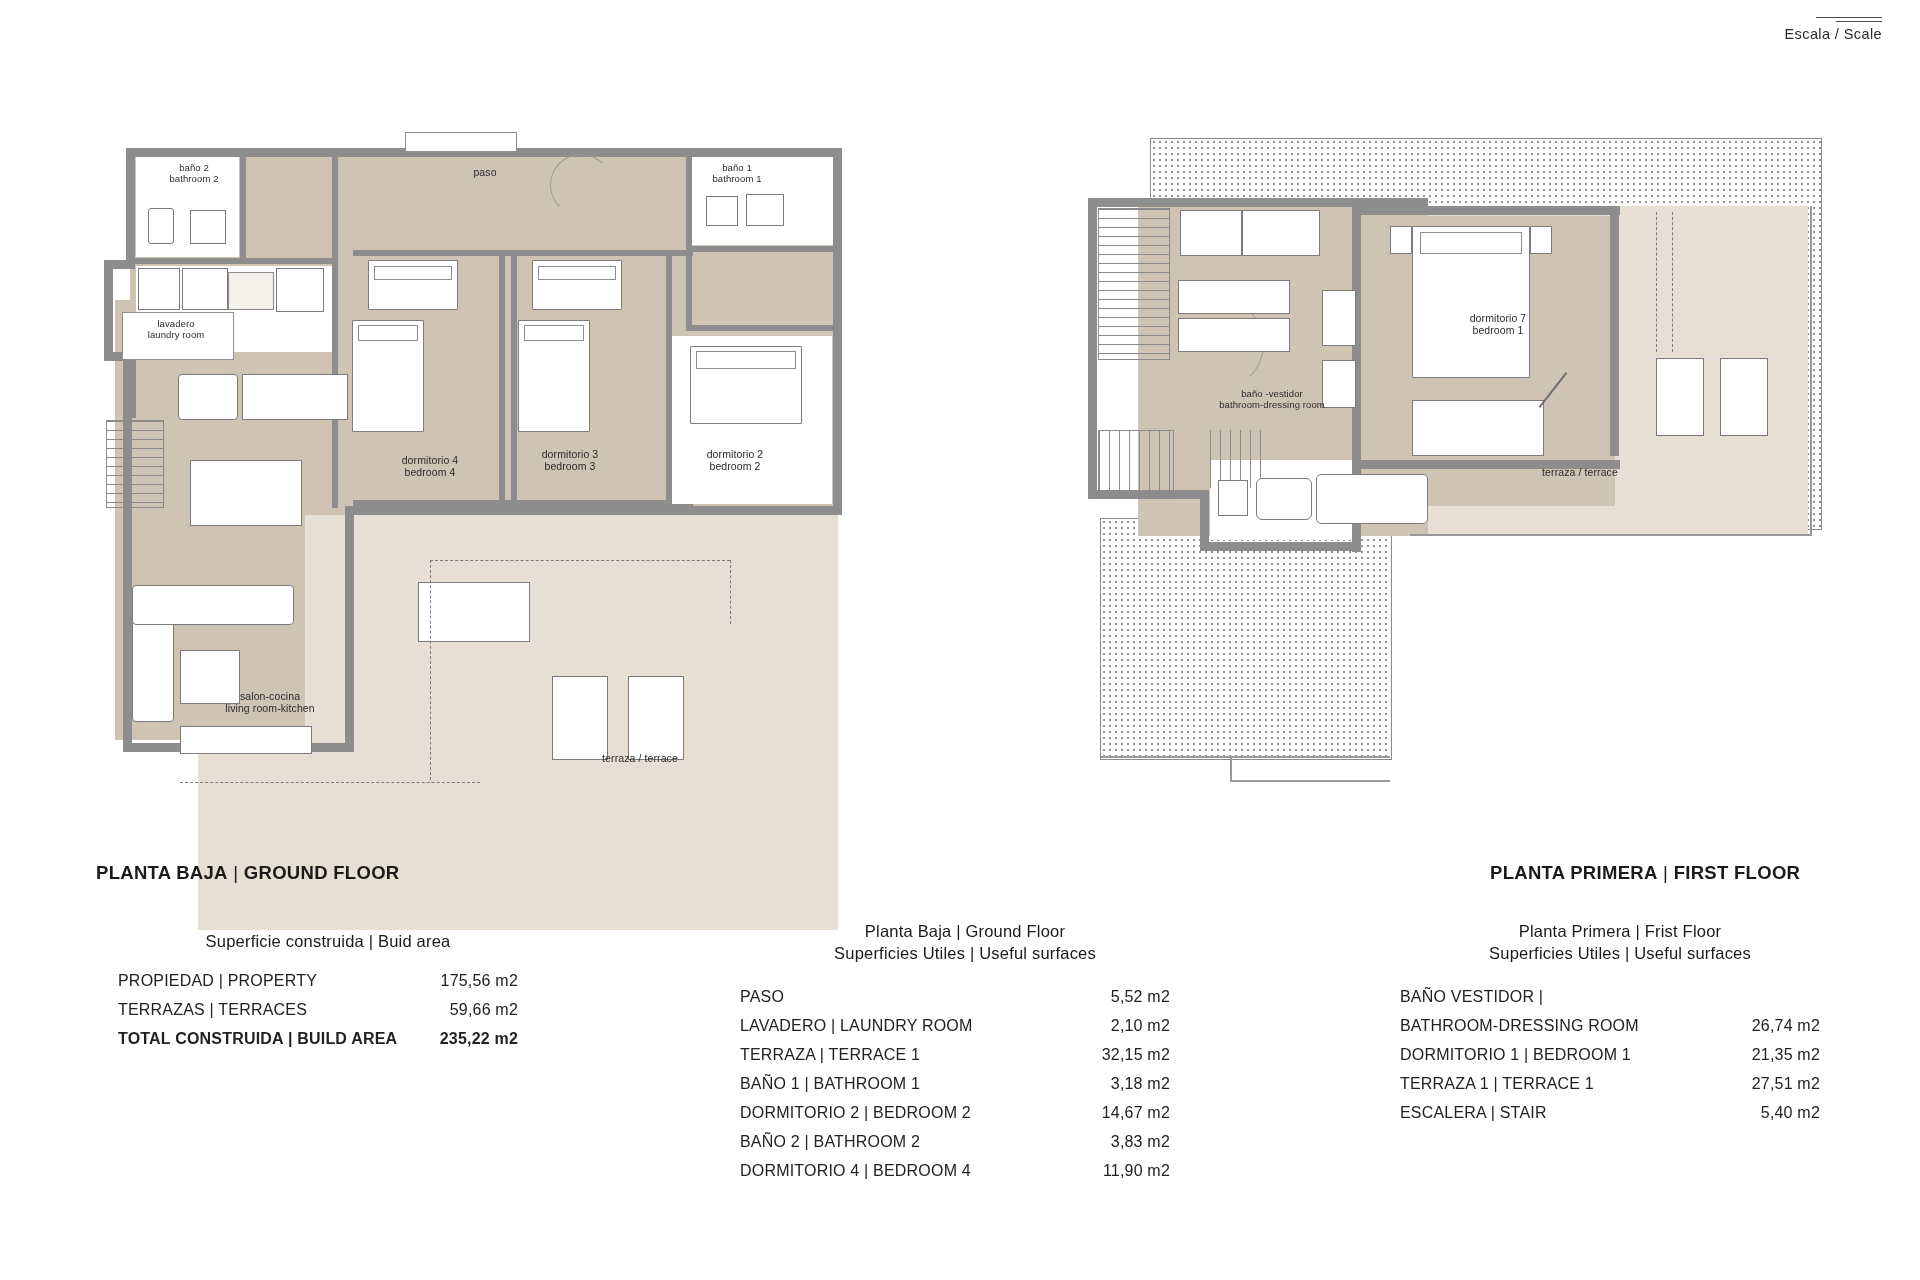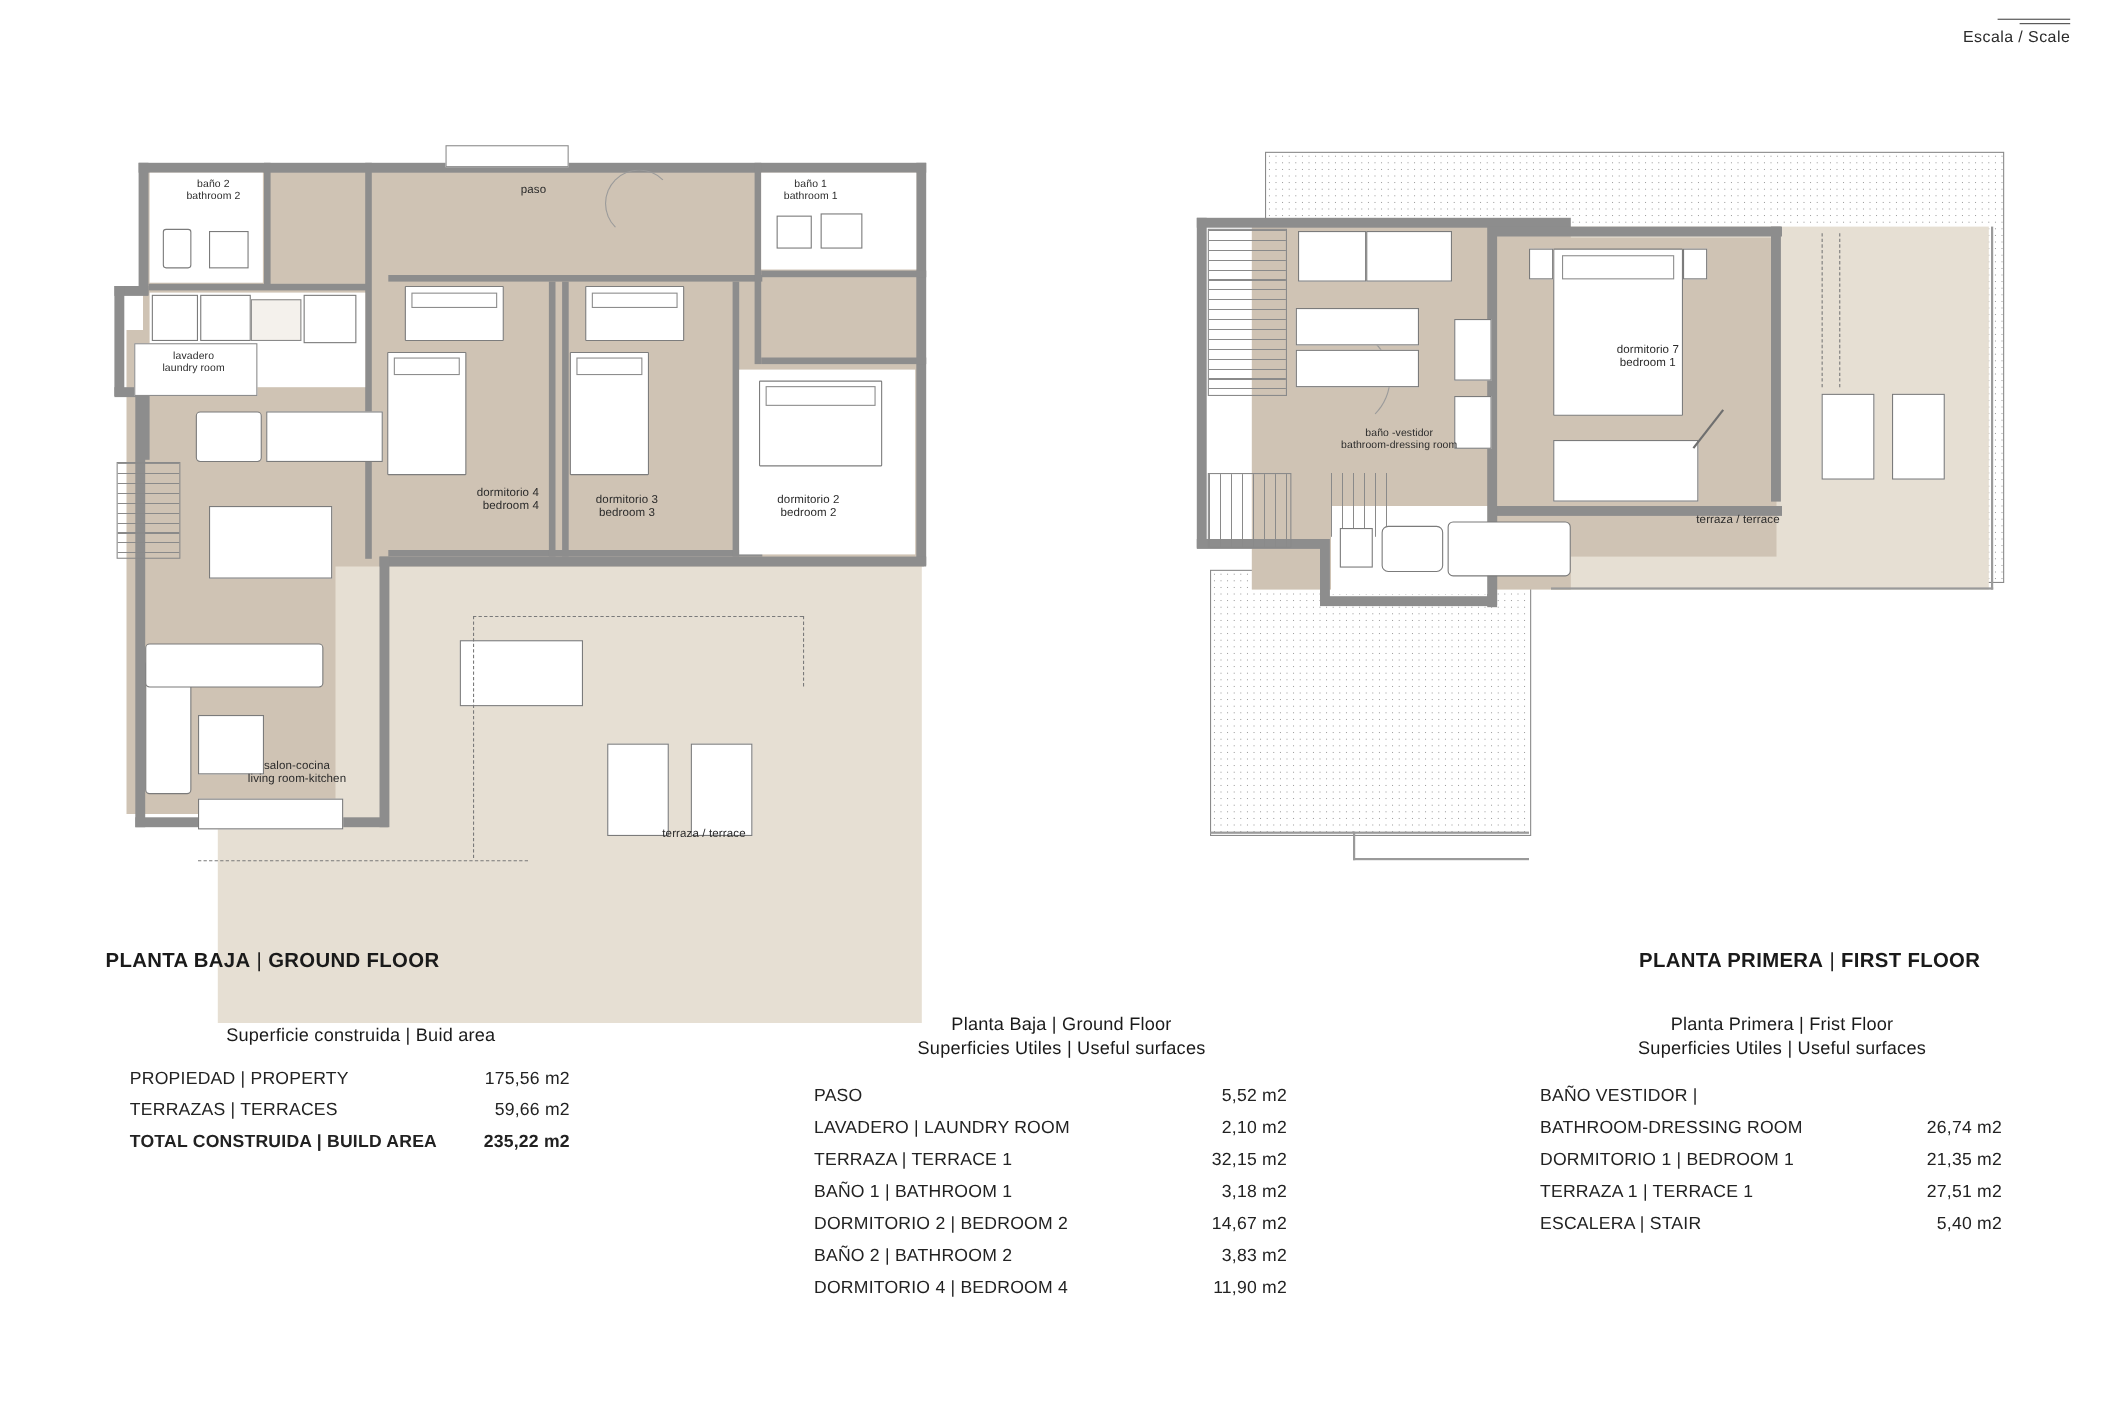--- a/index.html
+++ b/index.html
@@ -161,21 +161,21 @@
   <div class="white" style="left:622px; top:27px; width:141px; height:88px;"></div>
   <div class="furn" style="left:636px; top:66px; width:30px; height:28px;"></div>
   <div class="furn" style="left:676px; top:64px; width:36px; height:30px;"></div>
   <div class="lbl sm" style="left:612px; top:32px; width:110px;"><span>baño 1</span>
 <span>bathroom 1</span></div>
 
   <div class="bed" style="left:298px; top:130px; width:88px; height:48px;"></div>
   <div class="pillow" style="left:304px; top:136px; width:76px; height:12px;"></div>
   <div class="bed" style="left:282px; top:190px; width:70px; height:110px;"></div>
   <div class="pillow" style="left:288px; top:195px; width:58px; height:14px;"></div>
-  <div class="lbl" style="left:300px; top:312px; width:120px;text-align:right;"><span>dormitorio 4</span>
+  <div class="lbl" style="left:300px; top:324px; width:120px;"><span>dormitorio 4</span>
 <span>bedroom 4</span></div>
 
   <div class="bed" style="left:462px; top:130px; width:88px; height:48px;"></div>
   <div class="pillow" style="left:468px; top:136px; width:76px; height:12px;"></div>
   <div class="bed" style="left:448px; top:190px; width:70px; height:110px;"></div>
   <div class="pillow" style="left:454px; top:195px; width:58px; height:14px;"></div>
   <div class="lbl" style="left:440px; top:318px; width:120px;"><span>dormitorio 3</span>
 <span>bedroom 3</span></div>
 
   <div class="white" style="left:602px; top:206px; width:160px; height:168px;"></div>

